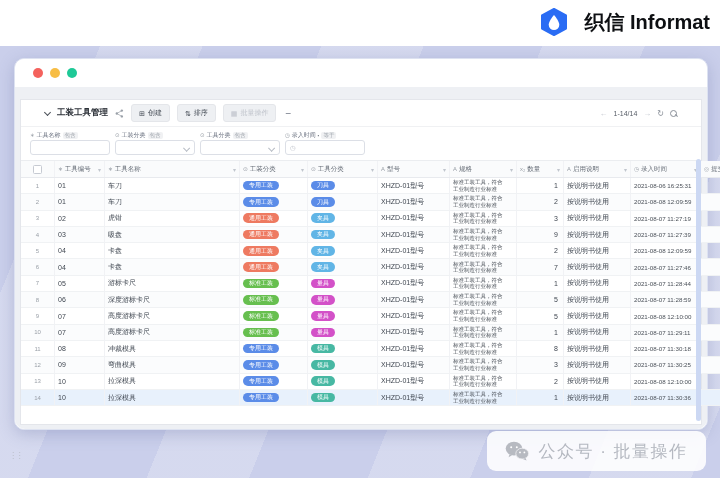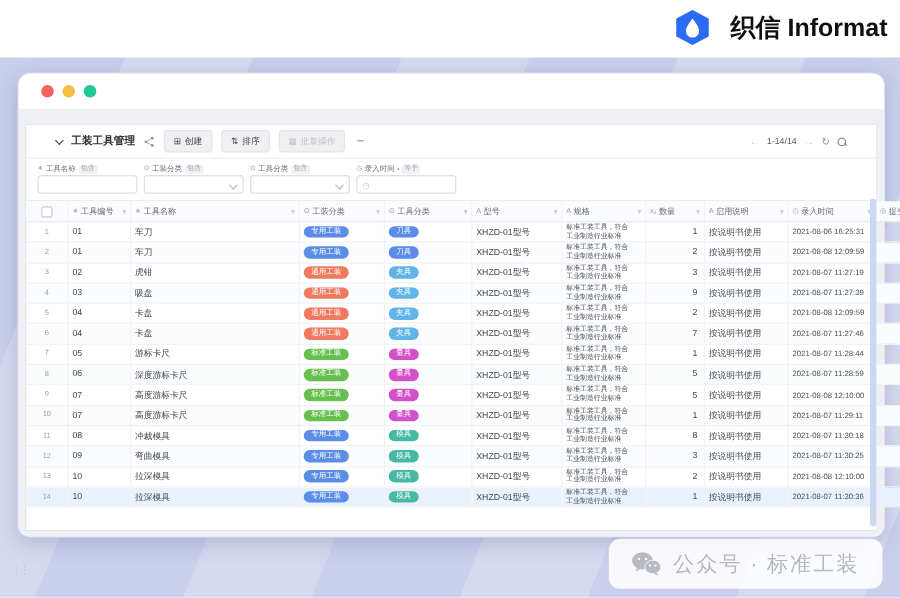--- a/index.html
+++ b/index.html
@@ -517,14 +517,14 @@
   <svg width="24" height="20" viewBox="0 0 24 20">
     <ellipse cx="9" cy="7.6" rx="8.3" ry="6.9" fill="#b7bac1"></ellipse>
     <path d="M4.5 13.2 L3.6 16.2 L7 14.3 Z" fill="#b7bac1"></path>
     <circle cx="6.2" cy="6.2" r="1" fill="#ffffff"></circle>
       <circle cx="11.8" cy="6.2" r="1" fill="#ffffff"></circle>
     <ellipse cx="17.2" cy="12.6" rx="6.4" ry="5.4" fill="#b7bac1" stroke="#f2f3f5" stroke-width="0.8"></ellipse>
     <path d="M20.5 17 L21.6 19.4 L17.8 18 Z" fill="#b7bac1"></path>
     <circle cx="15" cy="11.4" r="0.9" fill="#ffffff"></circle>
       <circle cx="19.4" cy="11.4" r="0.9" fill="#ffffff"></circle>
   </svg>
-  <span class="wm-text">公众号 · 标准工装</span>
+  <span class="wm-text">公众号 · 批量操作</span>
 </div>
 
 </body></html>

